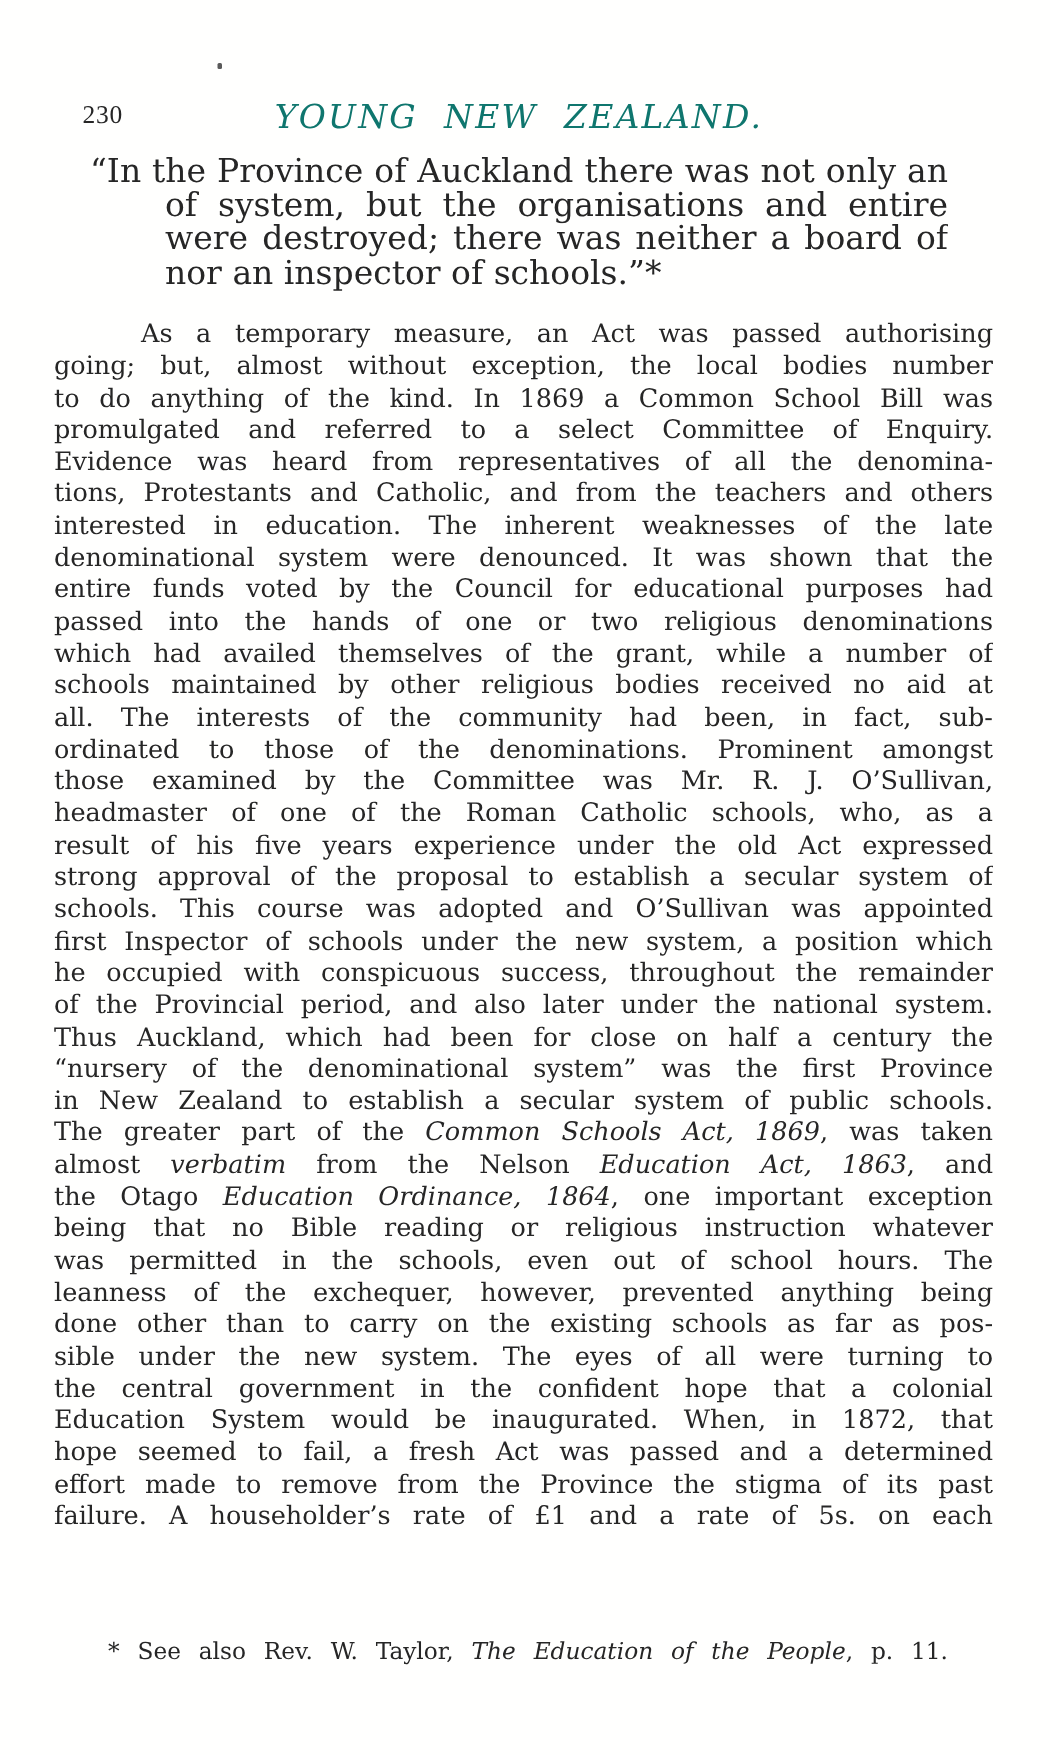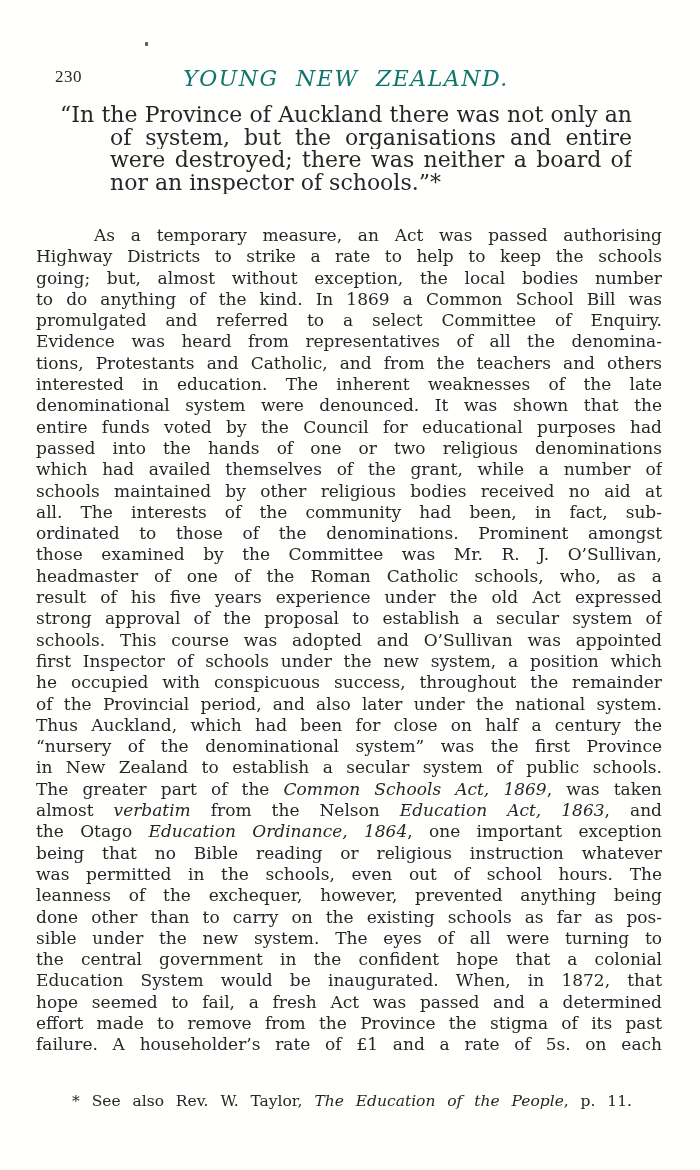--- a/index.html
+++ b/index.html
@@ -42,21 +42,21 @@
   }
   .quote .line {
     padding-left: 50px;
     text-align: justify; text-align-last: justify;
     height: 22.6px; overflow: hidden;
   }
   .quote .line:first-child { padding-left: 0; }
   .quote .line:last-child { text-align: left; text-align-last: left; }
   .body-par {
     position: absolute; top: 213px; left: 36px; width: 626px;
-    font-size: 17px; line-height: 21.3px; margin-top: 12px;
+    font-size: 17px; line-height: 21.3px;
   }
   .body-par .line {
     text-align: justify; text-align-last: justify;
     height: 21.3px; overflow: hidden;
   }
   .body-par .line:first-child { padding-left: 58px; }
   .footnote {
     position: absolute; top: 1061px; left: 72px; width: 560px;
     font-size: 15.5px; line-height: 20px; margin-top: 30px;
   }
@@ -79,21 +79,20 @@
 
   <div class="quote">
       <div class="line"><span>“In the Province of Auckland there was not only an absence</span></div>
       <div class="line"><span>of system, but the organisations and entire machinery</span></div>
       <div class="line"><span>were destroyed; there was neither a board of education</span></div>
       <div class="line"><span>nor an inspector of schools.”*</span></div>
     </div>
 
   <div class="body-par">
       <div class="line"><span>As a temporary measure, an Act was passed authorising</span></div>
-      <div class="line"><span>Highway Districts to strike a rate to help to keep the schools</span></div>
       <div class="line"><span>going; but, almost without exception, the local bodies number</span></div>
       <div class="line"><span>to do anything of the kind. In 1869 a Common School Bill was</span></div>
       <div class="line"><span>promulgated and referred to a select Committee of Enquiry.</span></div>
       <div class="line"><span>Evidence was heard from representatives of all the denomina-</span></div>
       <div class="line"><span>tions, Protestants and Catholic, and from the teachers and others</span></div>
       <div class="line"><span>interested in education. The inherent weaknesses of the late</span></div>
       <div class="line"><span>denominational system were denounced. It was shown that the</span></div>
       <div class="line"><span>entire funds voted by the Council for educational purposes had</span></div>
       <div class="line"><span>passed into the hands of one or two religious denominations</span></div>
       <div class="line"><span>which had availed themselves of the grant, while a number of</span></div>

